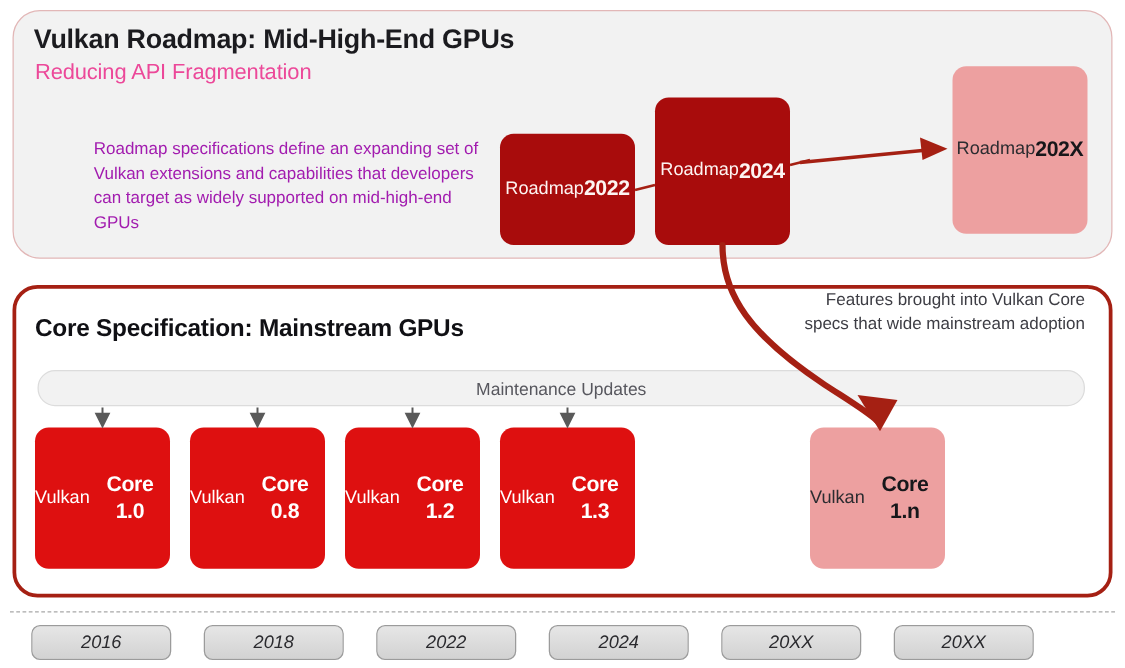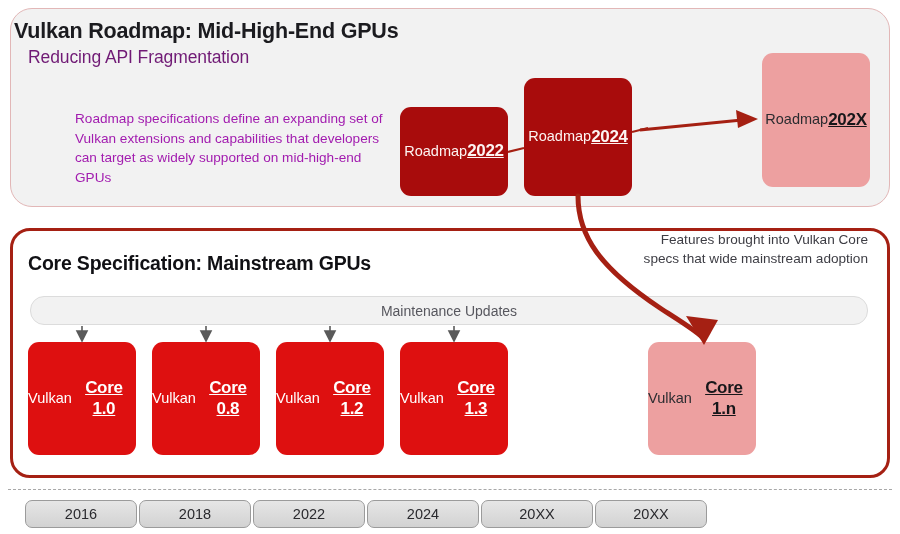--- a/index.html
+++ b/index.html
@@ -39,35 +39,35 @@
     height: 250px;
     box-sizing: border-box;
     background: #ffffff;
     border: 3px solid #a52013;
     border-radius: 20px;
   }
 
   
   .roadmap-title {
     position: absolute;
-    left: 14px;
+    left: 27px;
     top: 19px;
     font-size: 21.5px;
     font-weight: bold;
     color: #1b1b1f;
     letter-spacing: -0.2px;
     white-space: nowrap;
   }
   .roadmap-subtitle {
     position: absolute;
     left: 28px;
     top: 47px;
     font-size: 17.5px;
     font-weight: normal;
-    color: #701a75;
+    color: #ec4899;
     letter-spacing: -0.1px;
     white-space: nowrap;
   }
   .core-title {
     position: absolute;
     left: 28px;
     top: 252px;
     font-size: 19.5px;
     font-weight: bold;
     color: #101014;
@@ -103,21 +103,21 @@
     box-sizing: border-box;
     border-radius: 11px;
     display: flex;
     flex-direction: row;
     align-items: center;
     justify-content: center;
     text-align: center;
     line-height: 1.22;
   }
   .box .line1 { font-size: 14.5px; font-weight: normal; }
-  .box .line2 { font-size: 17px; font-weight: bold; letter-spacing: -0.3px; text-decoration: underline; }
+  .box .line2 { font-size: 17px; font-weight: bold; letter-spacing: -0.3px; }
   .box.dark  { background: #a80c0c; color: #fdf4f2; }
   .box.bright{ background: #de1010; color: #ffffff; }
   .box.pink  { background: #eda0a0; color: #17171a; }
   .box.pink .line1 { color: #2c2c30; }
 
   
   .maintenance-bar {
     position: absolute;
     left: 30px;
     top: 296px;
@@ -142,21 +142,22 @@
     width: 884px;
     height: 0;
     border-top: 1px dashed #a8a8a8;
   }
   .timeline-row {
     position: absolute;
     left: 25px;
     top: 500px;
     width: 850px;
     display: flex;
-    gap: 2px;
+    gap: 26px;
+    font-style: italic;
   }
   .timeline-chip {
     width: 112px;
     height: 28px;
     box-sizing: border-box;
     background: linear-gradient(#e6e6e6, #d2d2d2);
     border: 1px solid #9b9b9b;
     border-radius: 7px;
     display: flex;
     align-items: center;

